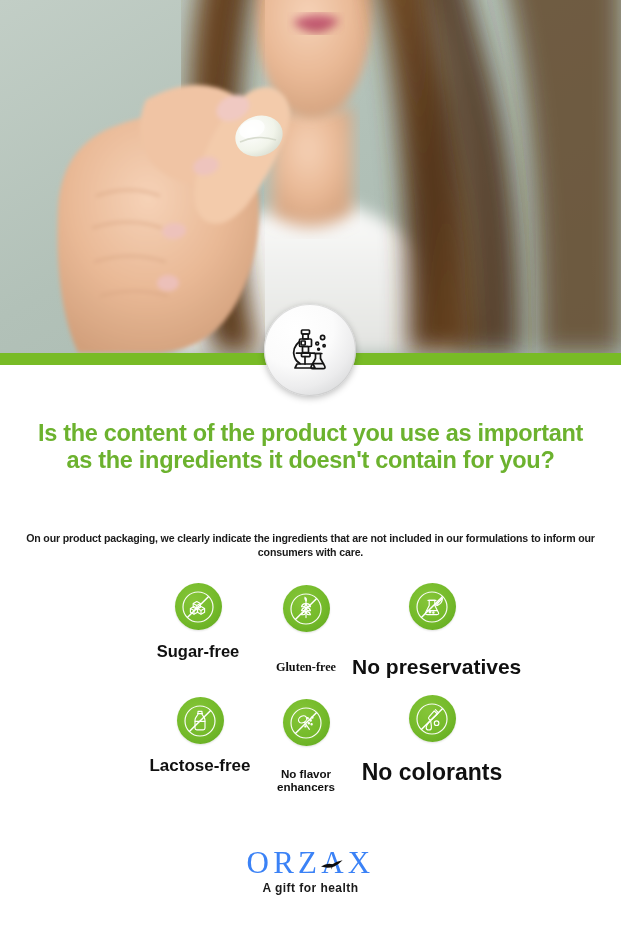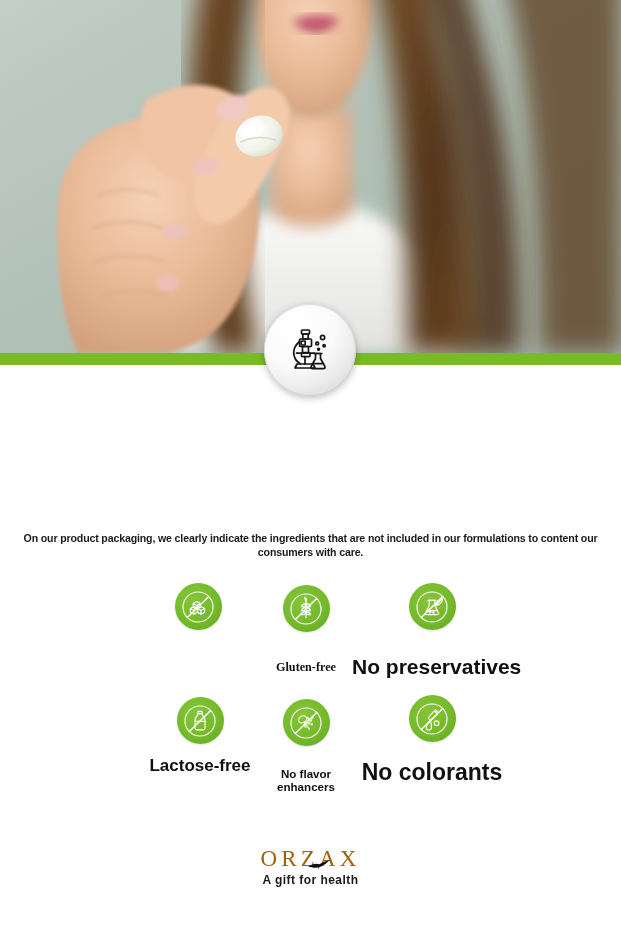--- a/index.html
+++ b/index.html
@@ -165,23 +165,23 @@
   .logo-wrap {
     position: absolute;
     left: 0;
     top: 482px;
     width: 621px;
     text-align: center;
   }
   .logo-mark {
     position: relative;
     display: inline-block;
-    color: #a16207;
+    color: #3b82f6;
     font-family: "Liberation Serif", serif;
-    font-size: 23px;
+    font-size: 31px;
     font-weight: 400;
     letter-spacing: 4.2px;
     line-height: 1;
   }
   .logo-bird {
     position: absolute;
     right: 30px;
     top: 12px;
     width: 24px;
     height: 12px;
@@ -343,42 +343,47 @@
         <circle cx="38.6" cy="13.5" r="2.1"></circle>
         <circle cx="33.2" cy="19.6" r="1.4"></circle>
         <circle cx="40.1" cy="21.8" r="1.1"></circle>
         <circle cx="34.6" cy="25.3" r="0.9"></circle>
       </g>
     </svg>
   </div>
 
   <div class="content">
 
-
-    <p class="subtext">On our product packaging, we clearly indicate the ingredients that are not included in our formulations to content our consumers with care.</p>
+    <h1 class="headline">
+      <span>Is the content of the product you use as important</span>
+      <span class="l2">as the ingredients it doesn't contain for you?</span>
+    </h1>
+
+    <p class="subtext">On our product packaging, we clearly indicate the ingredients that are not included in our formulations to inform our consumers with care.</p>
 
     <div class="badge-rows">
 
       <div class="badge-row">
 
         <div class="badge-cell cell-sugar">
           <div class="badge-icon">
             <svg width="34" height="34" viewBox="0 0 34 34" aria-hidden="true">
               <circle cx="17" cy="17" r="15" fill="none" stroke="#ffffff" stroke-width="1.2" opacity="0.95"></circle>
               <g fill="none" stroke="#ffffff" stroke-width="1.15" stroke-linejoin="round">
                 <path d="M12.2 13.6 L15.8 11.6 L19.4 13.6 L19.4 17.2 L15.8 19.2 L12.2 17.2 Z"></path>
                 <path d="M12.2 13.6 L15.8 15.6 L19.4 13.6 M15.8 15.6 V19.2"></path>
                 <path d="M16.4 18.6 L20 16.6 L23.6 18.6 L23.6 22.2 L20 24.2 L16.4 22.2 Z"></path>
                 <path d="M16.4 18.6 L20 20.6 L23.6 18.6 M20 20.6 V24.2"></path>
                 <path d="M9.4 18.6 L13 16.6 L16.6 18.6 L16.6 22.2 L13 24.2 L9.4 22.2 Z"></path>
                 <path d="M9.4 18.6 L13 20.6 L16.6 18.6 M13 20.6 V24.2"></path>
               </g>
               <path d="M6.6 27.2 L27.4 6.8" stroke="#ffffff" stroke-width="1.5" stroke-linecap="round"></path>
             </svg>
           </div>
+          <div class="badge-label">Sugar-free</div>
         </div>
 
         <div class="badge-cell cell-gluten">
           <div class="badge-icon">
             <svg width="34" height="34" viewBox="0 0 34 34" aria-hidden="true">
               <circle cx="17" cy="17" r="15" fill="none" stroke="#ffffff" stroke-width="1.2" opacity="0.95"></circle>
               <g fill="none" stroke="#ffffff" stroke-width="1.15" stroke-linecap="round">
                 <path d="M17 8.6 V25.6"></path>
                 <path d="M17 11.6 Q13.2 11.2 12.6 14.6 Q16 15.3 17 12.4"></path>
                 <path d="M17 11.6 Q20.8 11.2 21.4 14.6 Q18 15.3 17 12.4"></path>

